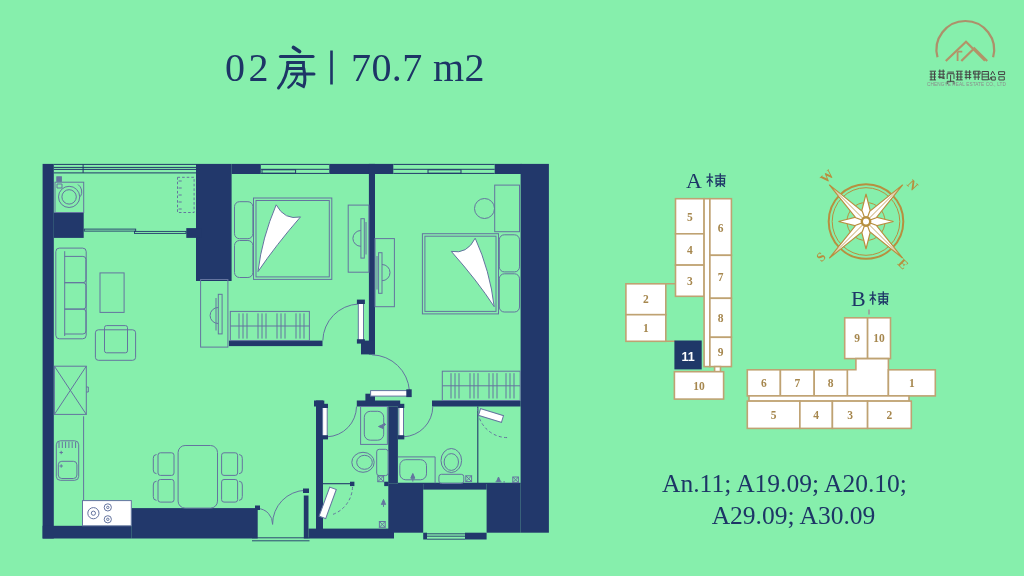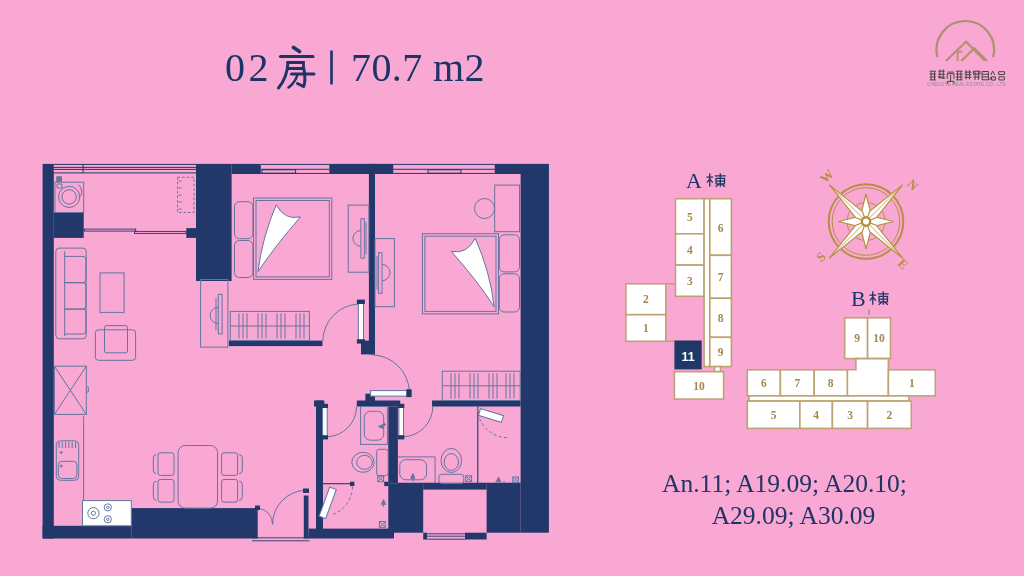--- a/index.html
+++ b/index.html
@@ -1,16 +1,16 @@
 <!DOCTYPE html>
 <html><head>
 <meta charset="utf-8">
 <style>
 html,body{margin:0;padding:0;background:#ffffff;}
-#page{position:relative;width:1024px;height:576px;background:#f9a8d4;overflow:hidden;}
+#page{position:relative;width:1024px;height:576px;background:#86efac;overflow:hidden;}
 text{font-family:"Liberation Serif",serif;}
 .sans{font-family:"Liberation Sans",sans-serif;}
 </style>
 </head>
 <body>
 <div id="page">
 <svg width="1024" height="576" viewBox="0 0 1024 576" xmlns="http://www.w3.org/2000/svg">
 <defs></defs>
 
 <text x="225" y="80.5" font-size="40" fill="#1d3566" letter-spacing="3.5">02</text>

